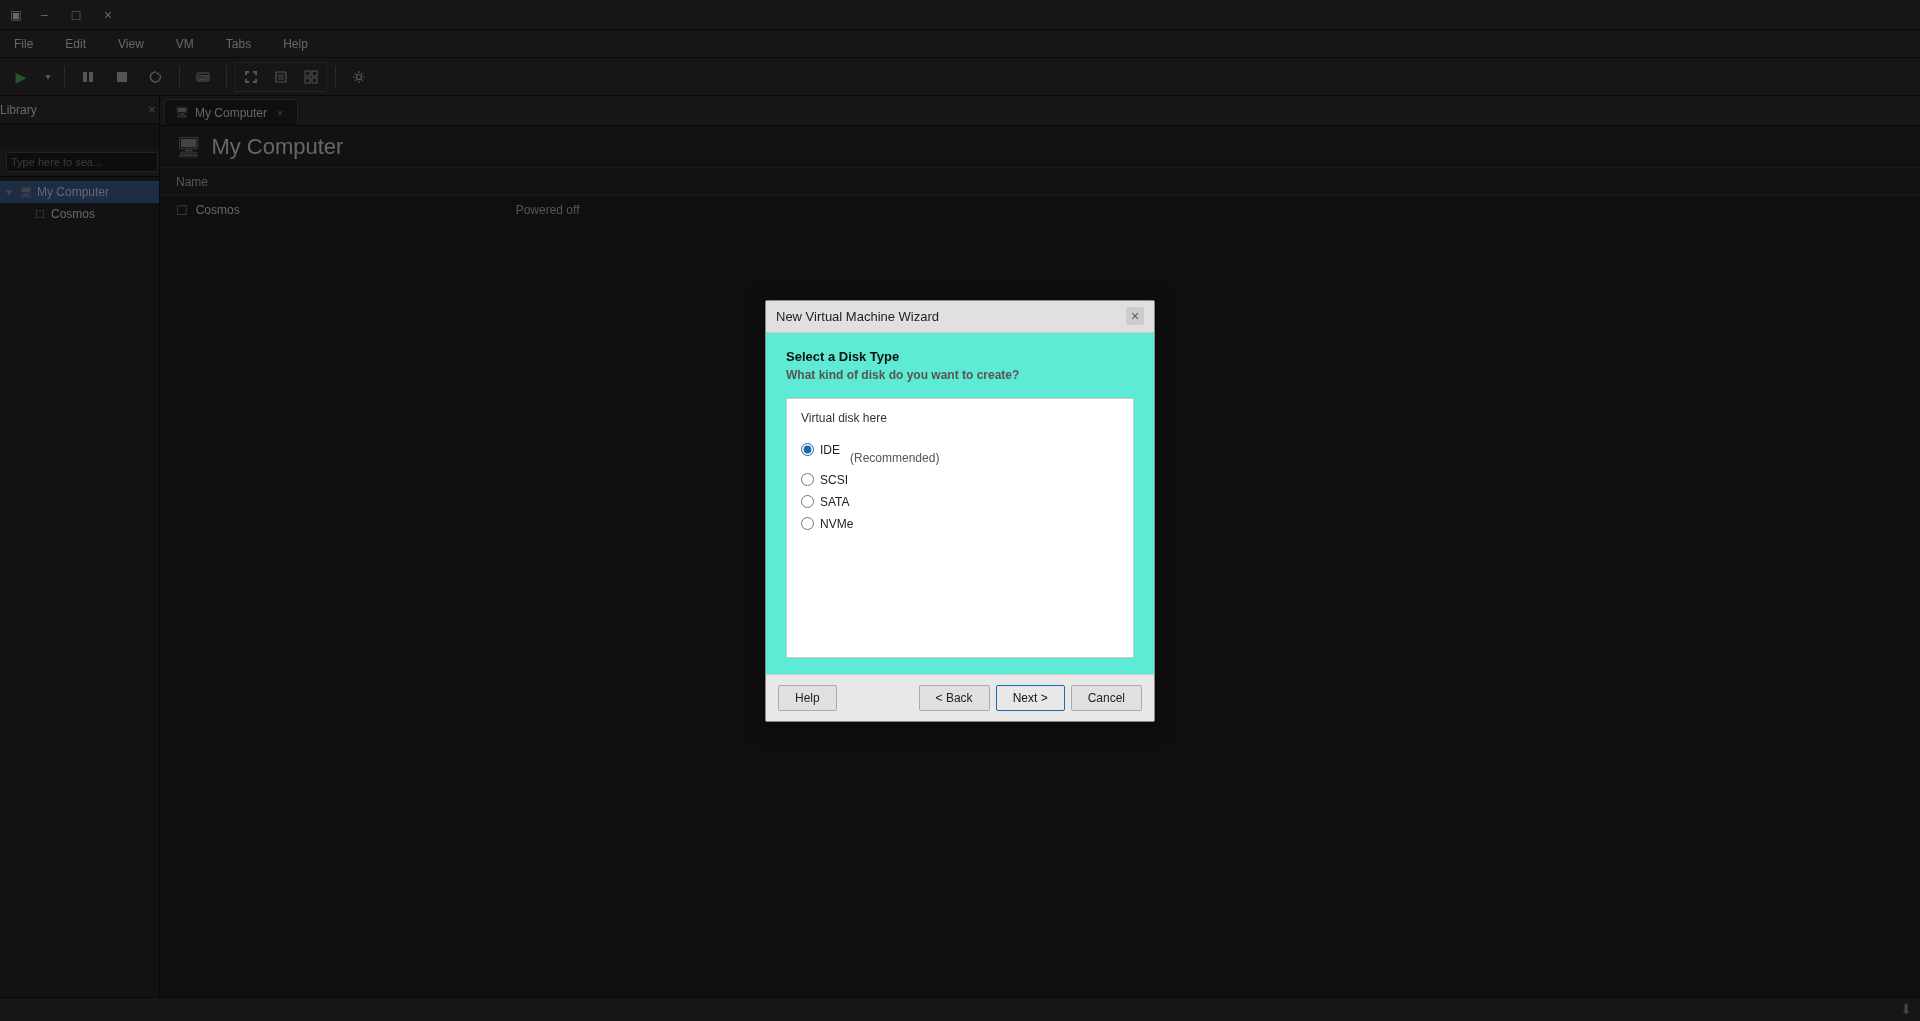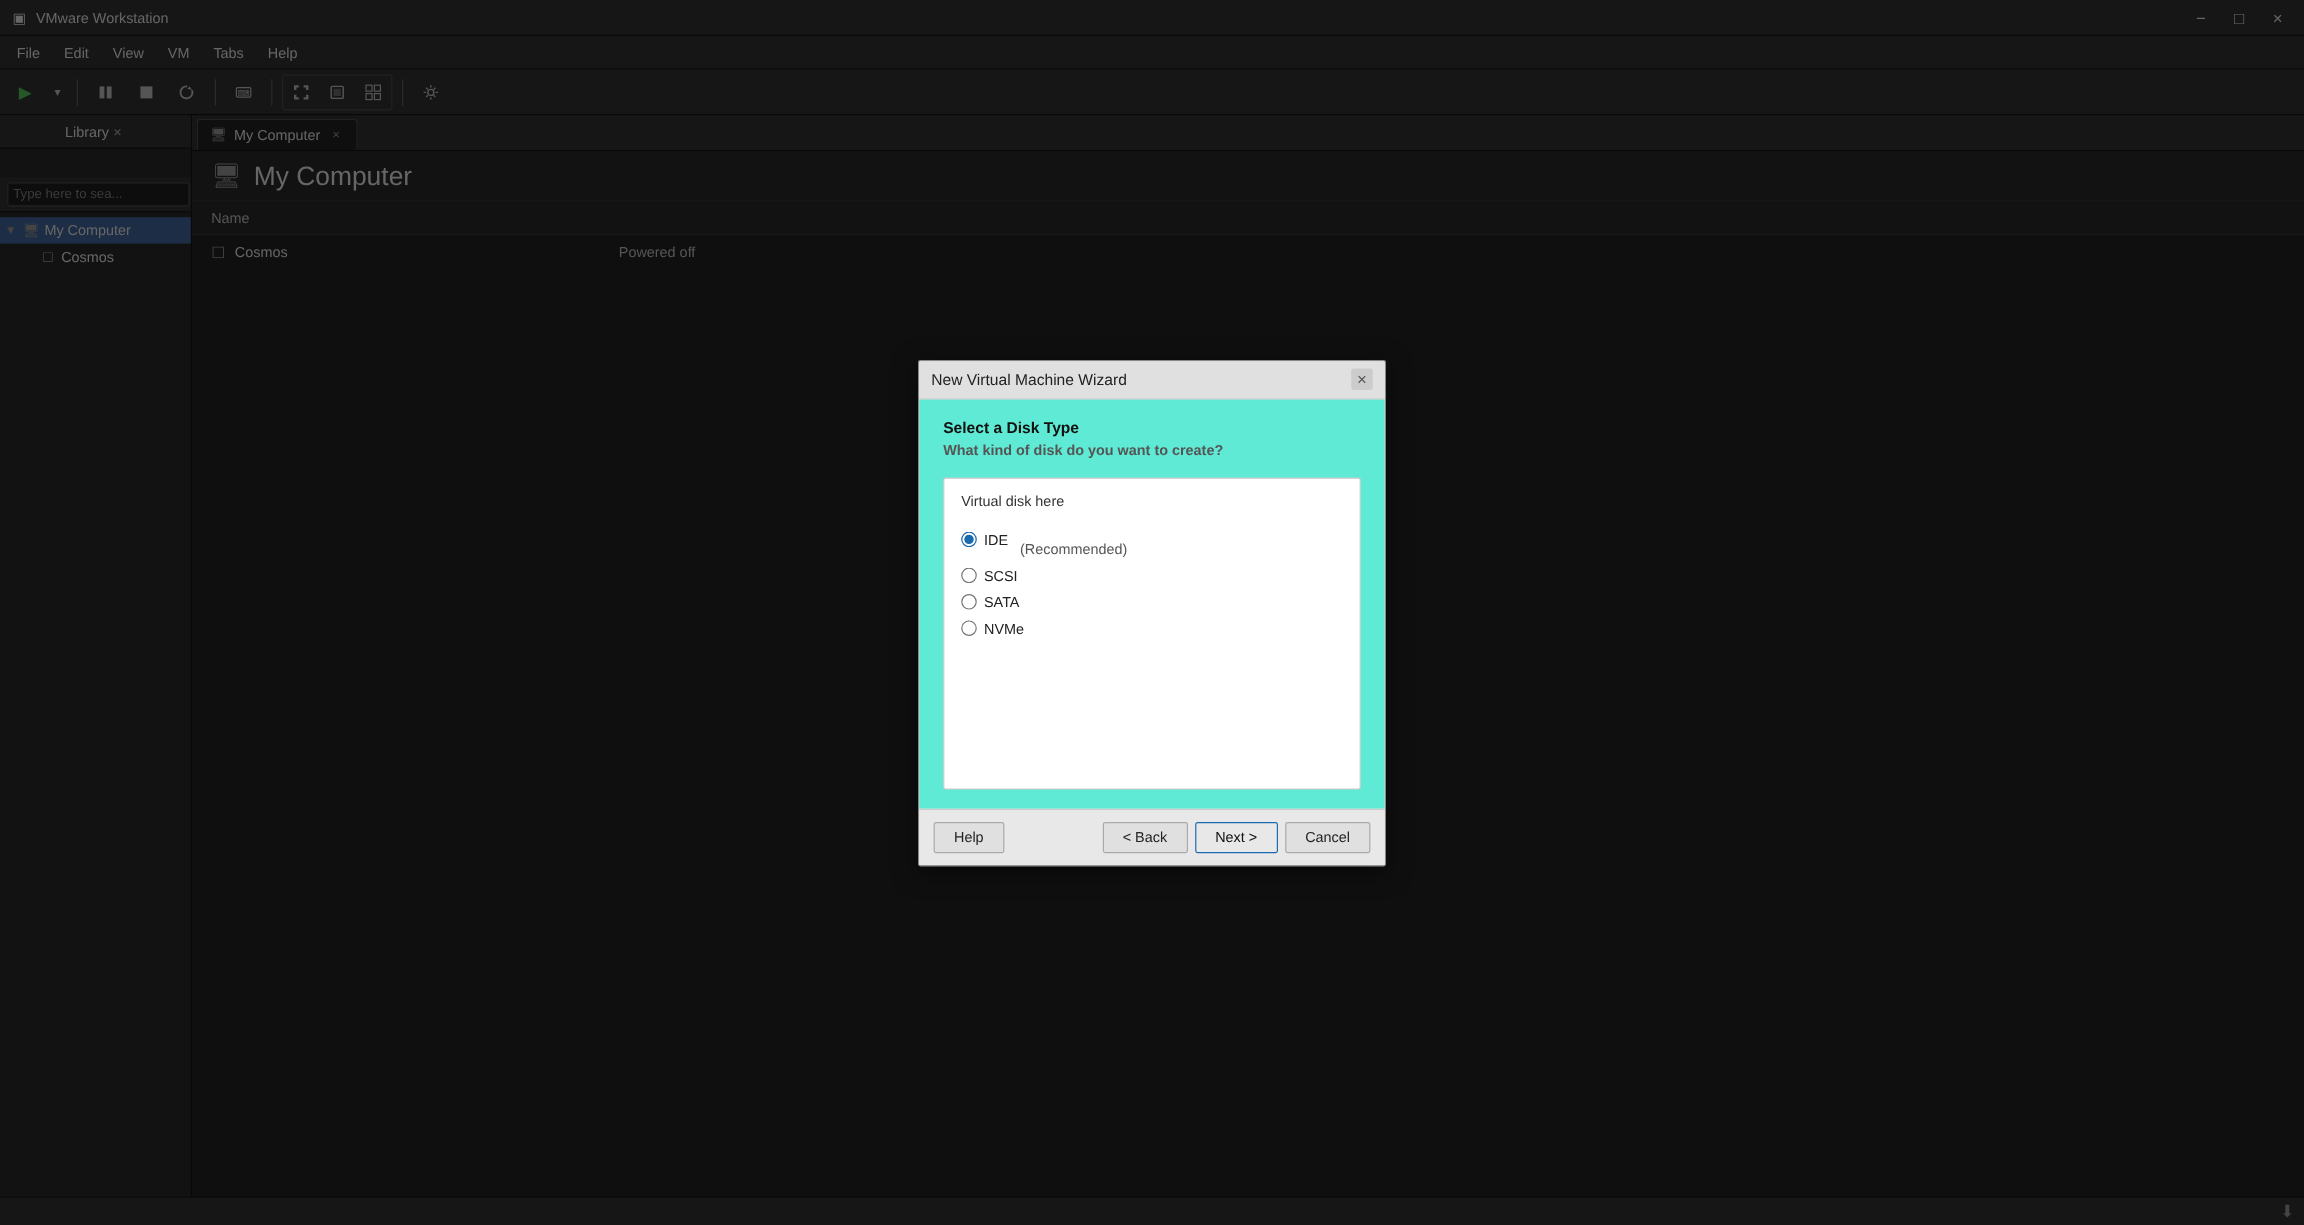--- a/index.html
+++ b/index.html
@@ -56,21 +56,21 @@
 
     
     #menubar {
       width: 100%;
       height: 28px;
       background: #2d2d2d;
       display: flex;
       align-items: center;
       padding: 0 4px;
       border-bottom: 1px solid #111;
-      gap: 0;
+      gap: 12px;
     }
     .menu-item {
       padding: 4px 10px;
       font-size: 12px;
       color: #ccc;
       cursor: pointer;
       border-radius: 2px;
     }
 
     
@@ -126,21 +126,21 @@
       background: #252525;
       border-right: 1px solid #111;
       display: flex;
       flex-direction: column;
     }
     #library-header {
       height: 28px;
       display: flex;
       align-items: center;
       padding: 0 0;
-      justify-content: center;
+      justify-content: space-between;
       background: #2d2d2d;
       border-bottom: 1px solid #111;
     }
     #library-header-title {
       font-size: 12px;
       color: #ccc;
     }
     #library-close {
       width: 14px;
       height: 14px;
@@ -474,21 +474,20 @@
       right: 8px;
       color: #888;
       font-size: 14px;
     }
   </style>
 </head>
 <body>
 
 <div id="titlebar">
   <span id="titlebar-icon">▣</span>
-  <span id="titlebar-title">VMware Workstation</span>
   <div id="titlebar-controls">
     <button class="title-btn">−</button>
     <button class="title-btn">□</button>
     <button class="title-btn close">×</button>
   </div>
 </div>
 
 <div id="menubar">
   <span class="menu-item">File</span>
   <span class="menu-item">Edit</span>

